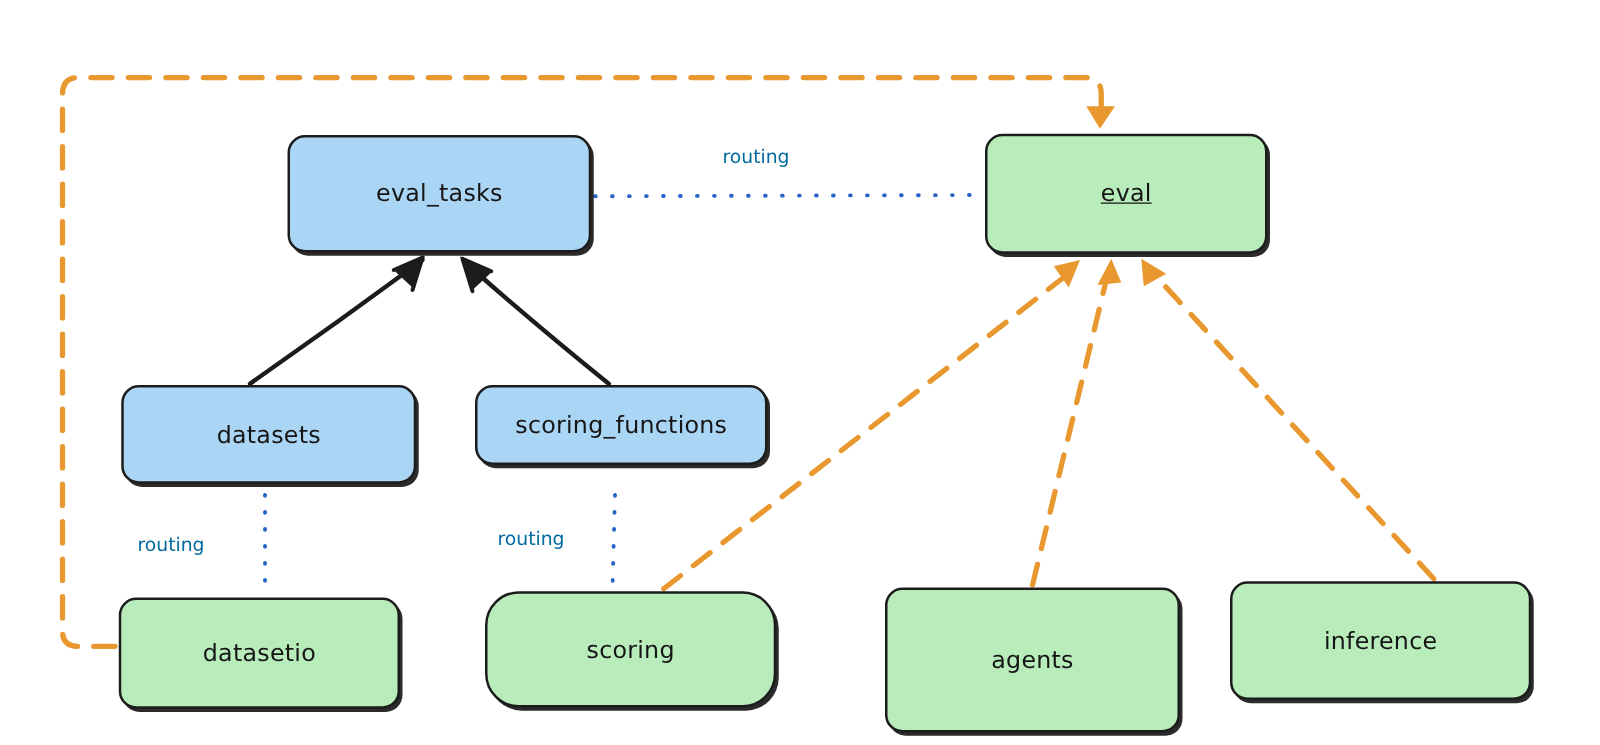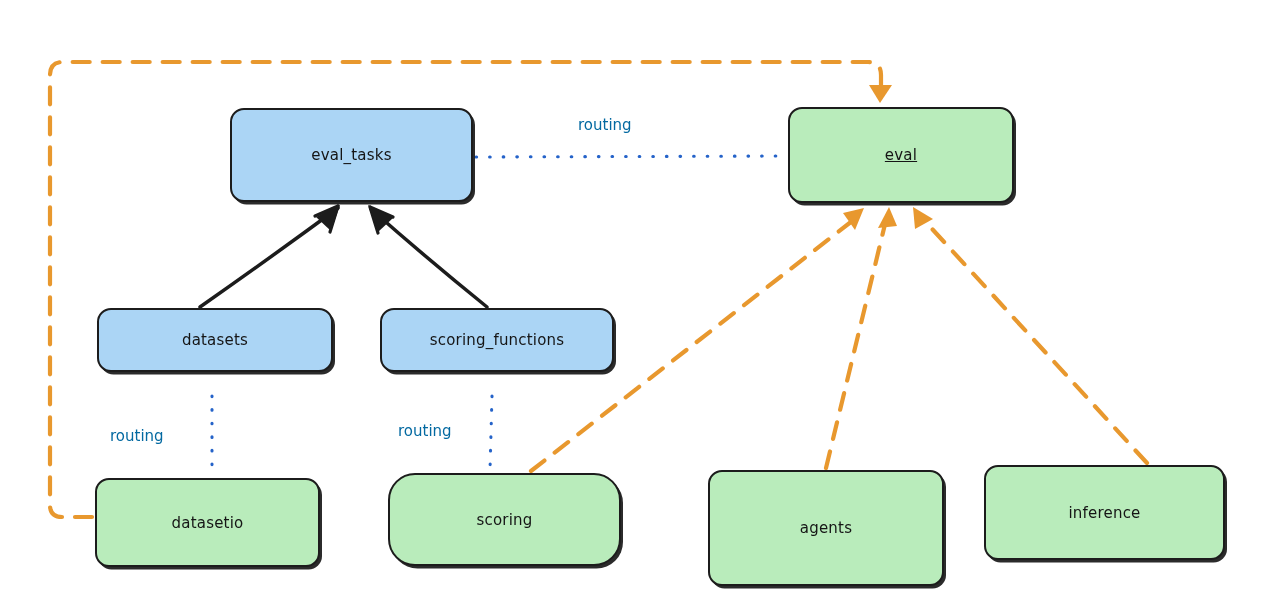--- a/index.html
+++ b/index.html
@@ -22,21 +22,21 @@
   }
   .node {
     position: absolute;
     box-sizing: border-box;
     border: 2.6px solid #1c1c1c;
     border-radius: 14px;
     display: flex;
     align-items: center;
     justify-content: center;
     font-family: "DejaVu Sans", sans-serif;
-    font-size: 15px;
+    font-size: 19px;
     color: #151515;
     letter-spacing: 0.2px;
     box-shadow: 2.5px 3px 0 -0.5px rgba(25,25,25,0.92);
   }
   .node.blue  { background: #abd5f5; }
   .node.green { background: #b9ecbb; }
 
   .edge-label {
     position: absolute;
     font-family: "DejaVu Sans", sans-serif;
@@ -84,21 +84,21 @@
 </svg>
 
 <div class="node blue" style="left:230px; top:108px; width:243px; height:94px;">
   <span>eval_tasks</span>
 </div>
 
 <div class="node green" style="left:788px; top:107px; width:226px; height:96px;text-decoration:underline;">
   <span>eval</span>
 </div>
 
-<div class="node blue" style="left:97px; top:308px; width:236px; height:64px;">
+<div class="node blue" style="left:97px; top:308px; width:236px; height:79px;">
   <span>datasets</span>
 </div>
 
 <div class="node blue" style="left:380px; top:308px; width:234px; height:64px;">
   <span>scoring_functions</span>
 </div>
 
 <div class="node green" style="left:95px; top:478px; width:225px; height:89px;">
   <span>datasetio</span>
 </div>

